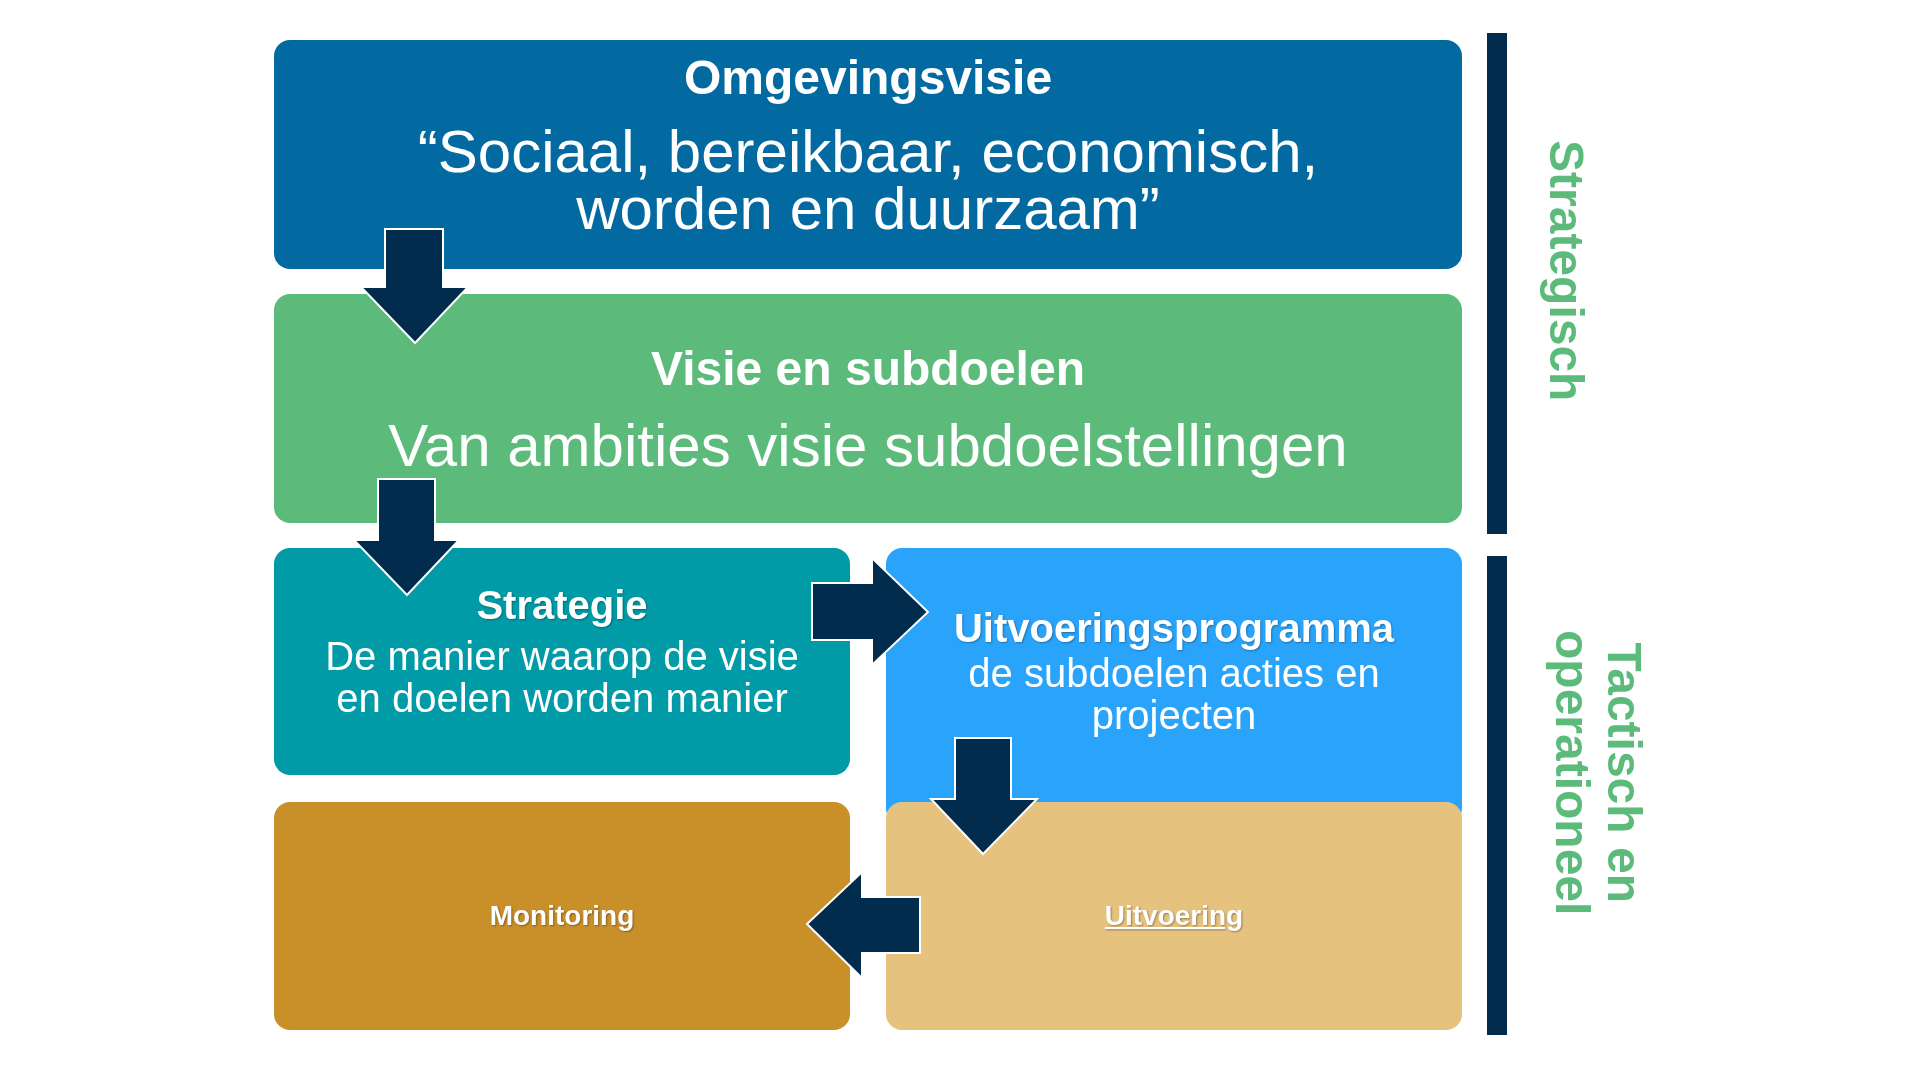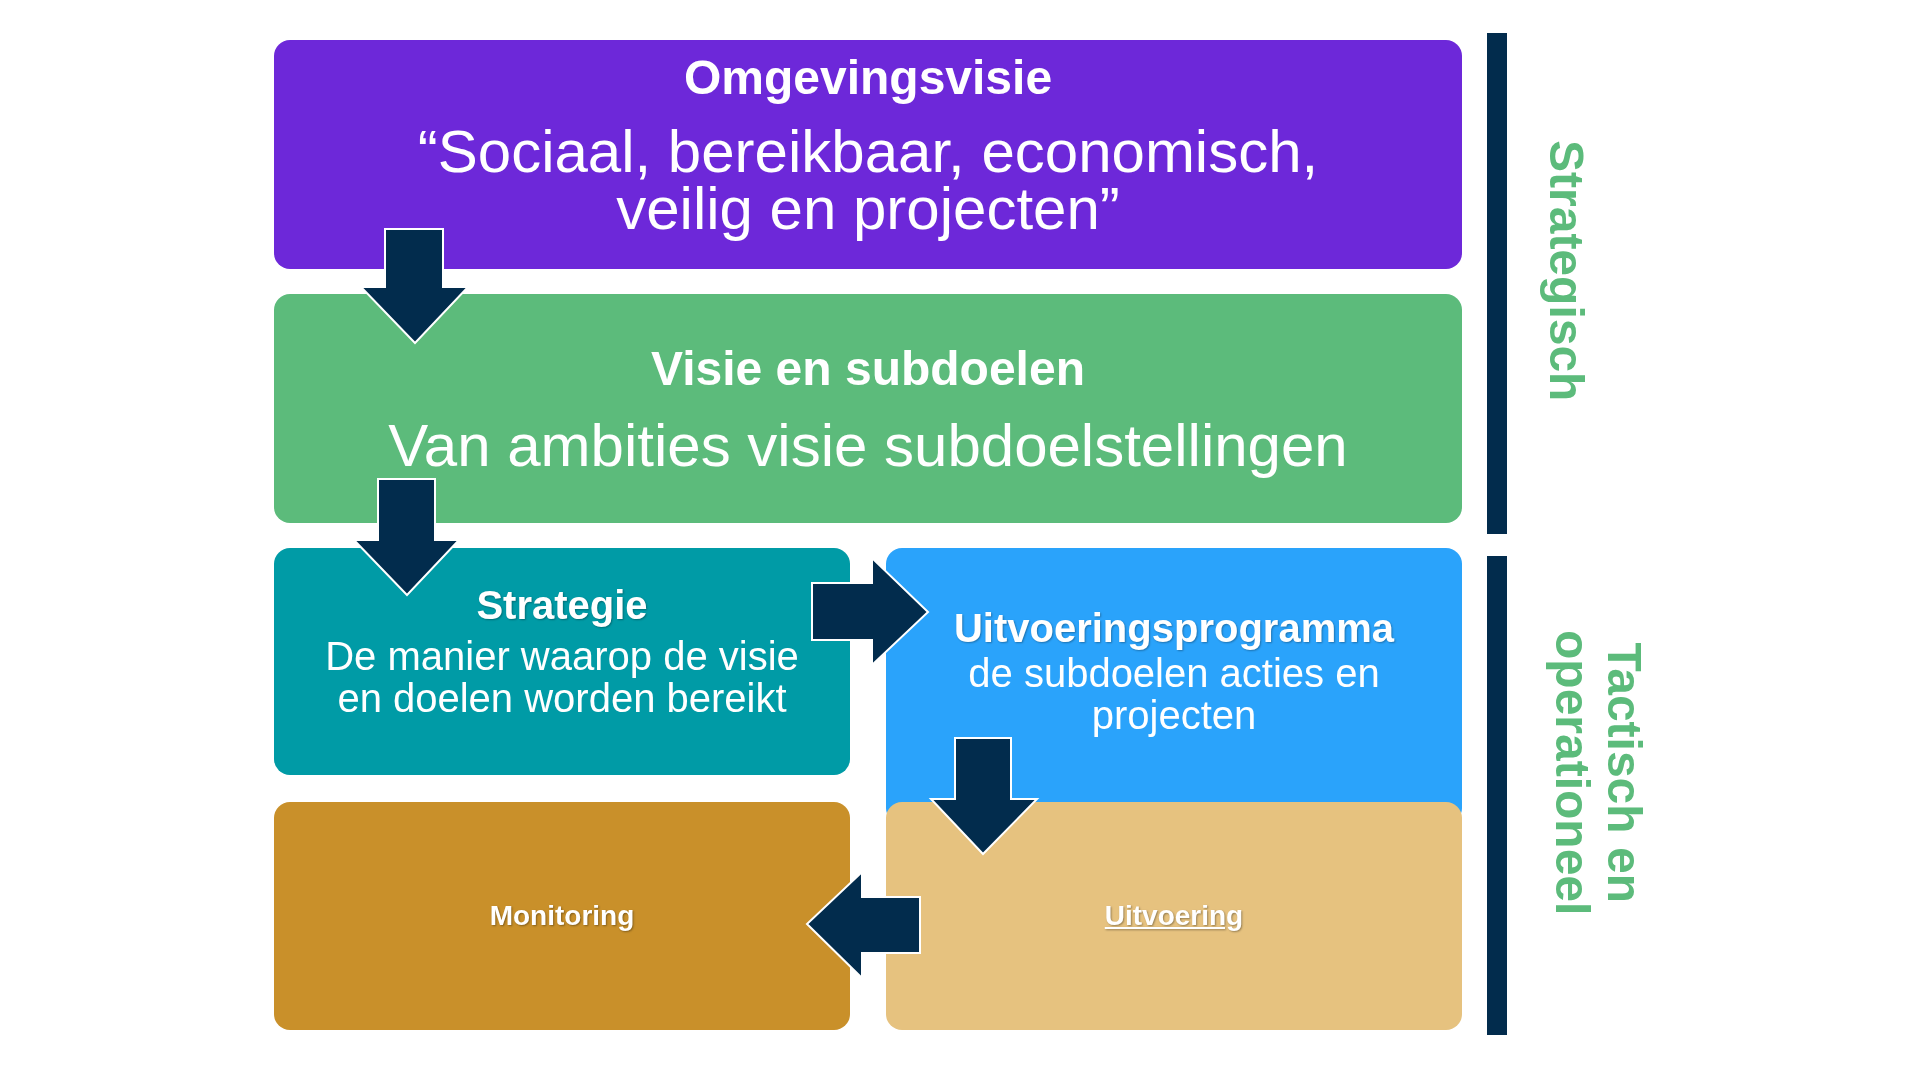--- a/index.html
+++ b/index.html
@@ -46,35 +46,35 @@
     transform: rotate(90deg);
   }
   #label-strategisch { left: 1592px; top: 140px; }
   #label-tactisch { left: 1650px; top: 630px; text-align: center; }
 
   svg.arrow { position: absolute; overflow: visible; }
 </style>
 </head>
 <body>
 
-<div id="box-omgevingsvisie" class="box" style="background:#6d28d9;">
+<div id="box-omgevingsvisie" class="box" style="background:#0369a1;">
   <div class="t-big">Omgevingsvisie</div>
   <div class="s-big">“Sociaal, bereikbaar, economisch,</div>
-  <div class="s-big">veilig en projecten”</div>
+  <div class="s-big">worden en duurzaam”</div>
 </div>
 
 <div id="box-visie" class="box" style="background:#5CBB7B;">
   <div class="t-big">Visie en subdoelen</div>
   <div class="s-big">Van ambities visie subdoelstellingen</div>
 </div>
 
 <div id="box-strategie" class="box" style="background:#009BA6;">
   <div class="t-mid shadowed">Strategie</div>
   <div class="s-mid">De manier waarop de visie</div>
-  <div class="s-mid">en doelen worden bereikt</div>
+  <div class="s-mid">en doelen worden manier</div>
 </div>
 
 <div id="box-uitvoeringsprogramma" class="box" style="background:#2AA3FB;">
   <div class="t-mid shadowed">Uitvoeringsprogramma</div>
   <div class="s-mid">de subdoelen acties en</div>
   <div class="s-mid">projecten</div>
 </div>
 
 <div id="box-monitoring" class="box" style="background:#C9902A;">
   <div class="t-bottom">Monitoring</div>

